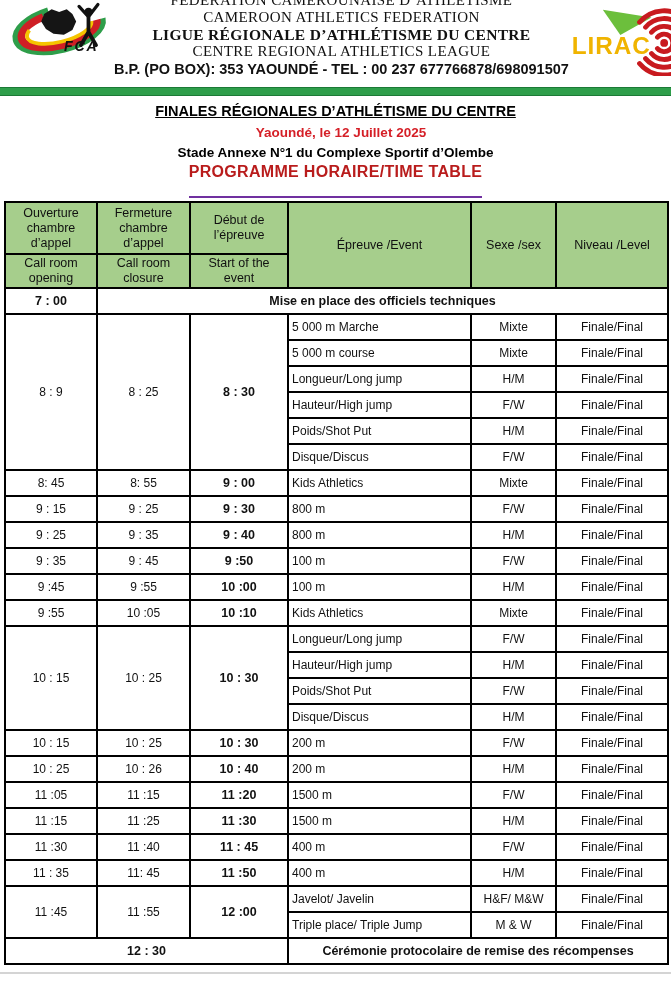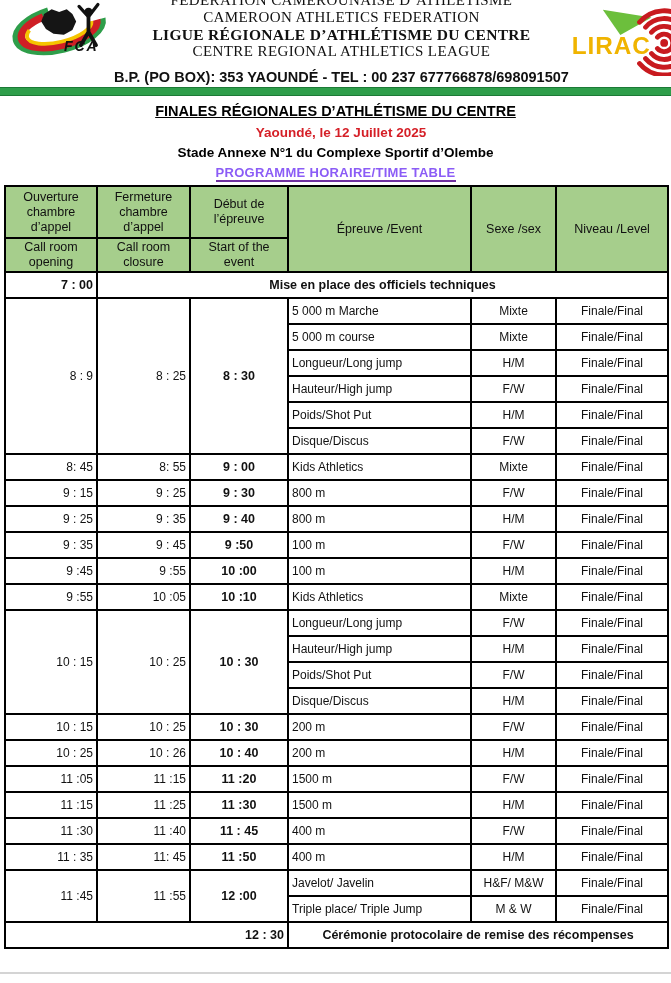--- a/index.html
+++ b/index.html
@@ -23,35 +23,35 @@
   .logo-left  { width: 112px; padding-left: 8px; }
   .logo-right { width: 130px; padding-top: 2px; }
   .org-text {
     flex: 1 1 auto; text-align: center;
     font-family: "Liberation Serif", serif;
     margin-top: -8px; line-height: 17px;
     white-space: nowrap;
   }
   .org-l1, .org-l2, .org-l4 { font-size: 15px; letter-spacing: .4px; }
   .org-l3 { font-size: 15.5px; font-weight: bold; letter-spacing: .3px; }
-  .org-l5 { font-family: "Liberation Sans", sans-serif; font-size: 14.5px; font-weight: bold; margin-top: 9px; }
+  .org-l5 { font-family: "Liberation Sans", sans-serif; font-size: 14.5px; font-weight: bold; margin-top: 1px; }
 
   .green-bar {
     height: 9px; background: #2e9e4a;
     border-top: 1px solid #1c7a36; border-bottom: 1px solid #1c7a36;
     margin-top: 1px;
   }
 
   
   .title-block { text-align: center; padding-top: 7px; }
   .t1 { font-size: 14.5px; font-weight: bold; color: #000; margin-bottom: 6px; text-decoration: underline; }
   .t2 { font-size: 13.5px; font-weight: bold; color: #d51f27; margin-bottom: 5px; padding-left: 11px; }
   .t3 { font-size: 13.5px; font-weight: bold; color: #000; margin-bottom: 3px; }
-  .t4 { display: inline-block; font-size: 13px; font-weight: bold; color: #8b5cf6;
-        border-bottom: 2.5px solid #7030a0; padding-bottom: 0; letter-spacing: .3px; }
+  .t4 { display: inline-block; font-size: 16px; font-weight: bold; color: #b91c1c;
+        border-bottom: 2.5px solid #7030a0; padding-bottom: 15px; letter-spacing: .3px; }
 
   
   table.timetable {
     border-collapse: collapse;
     margin: 3px 0 0 4px;
     width: 663px;
     table-layout: fixed;
     font-size: 12px;
   }
   .timetable th, .timetable td {
@@ -63,21 +63,21 @@
     background: #a6ce8c;
     font-weight: normal;
     font-size: 12.5px;
     text-align: center;
     line-height: 15px;
   }
   tr.h-fr { height: 52px; }
   tr.h-en { height: 34px; }
   .timetable tbody tr { height: 26px; }
   tr.r-notice { height: 27px; }
-  .c-time  { text-align: right; }
+  .c-time  { text-align: center; }
   .c-start { text-align: center; font-weight: bold; font-size: 12.5px; }
   .c-event { text-align: left; padding-left: 9px; }
   .c-sex, .c-level { text-align: center; }
   .c-notice { text-align: center; font-weight: bold; font-size: 12.5px; }
   .bold { font-weight: bold; font-size: 12.5px; }
 
   .bottom-line {
     position: absolute; left: 0; right: 0; top: 972px;
     height: 2px; background: #d4d4d4;
   }

